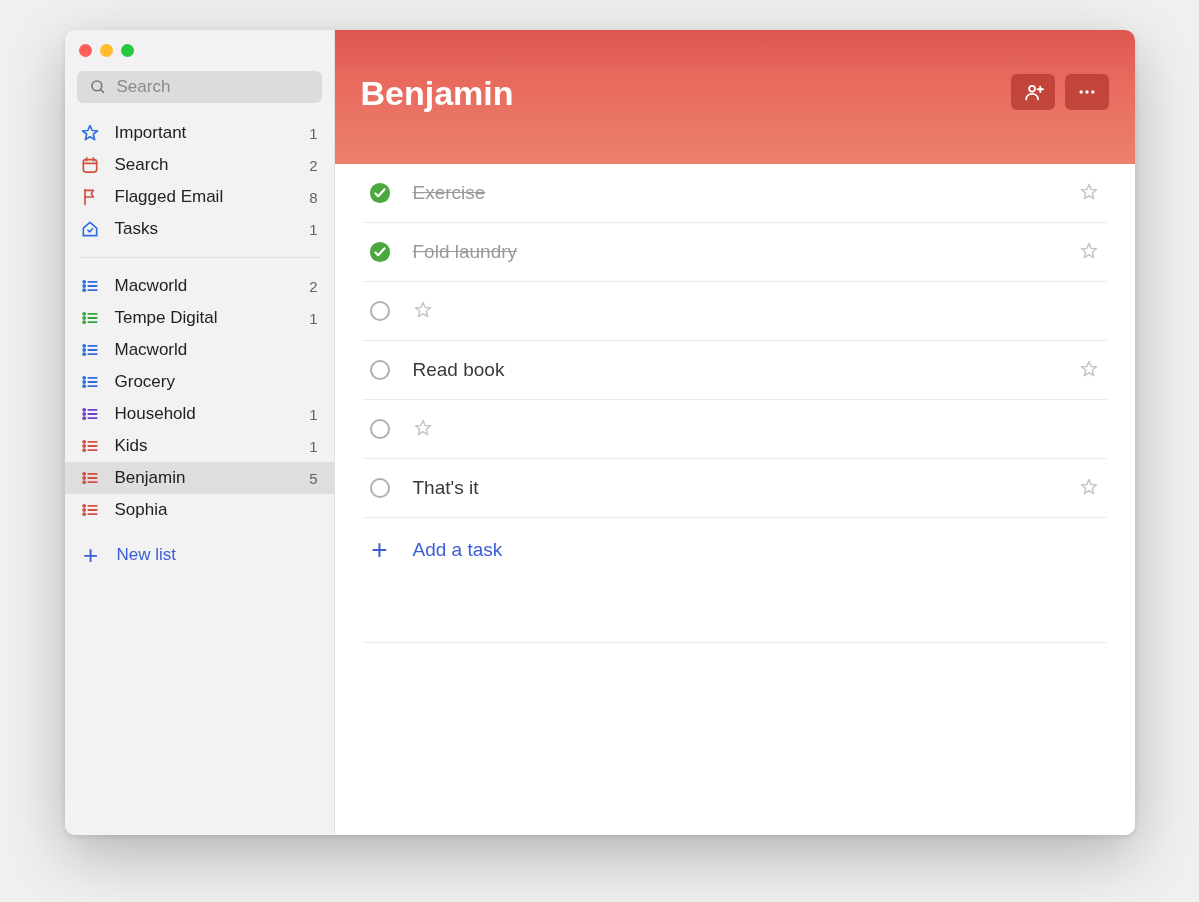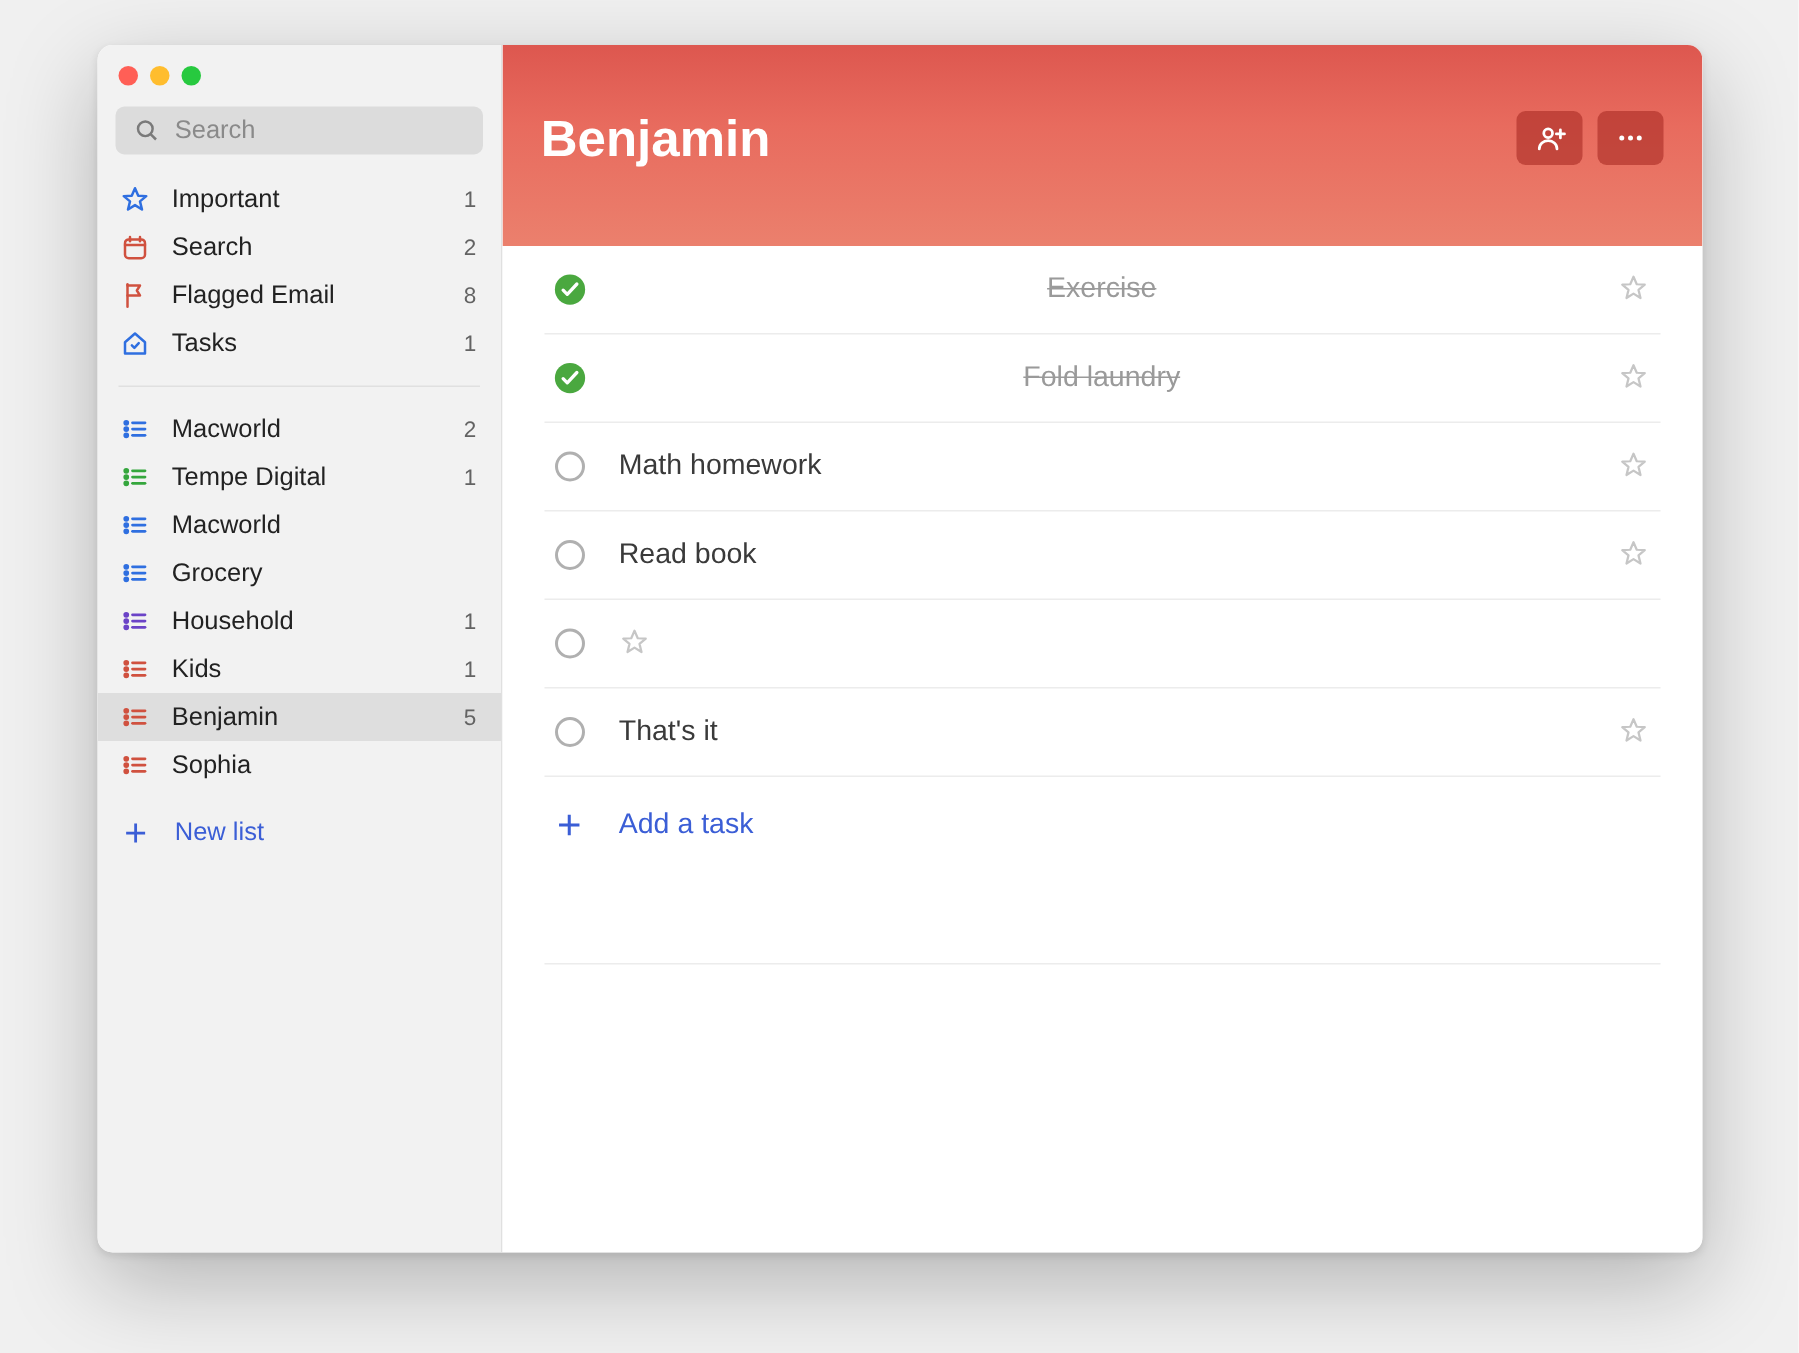--- a/index.html
+++ b/index.html
@@ -162,21 +162,21 @@
     width: 20px; height: 20px;
     border: 2px solid #b0b0b0;
     border-radius: 50%;
   }
   .task-check.completed .check-svg { display:block; }
   .task-title {
     flex: 1;
     font-size: 19px;
     color: #3a3a3a;
   }
-  .task-title.done { color: #9a9a9a; text-decoration: line-through; text-align: center; }
+  .task-title.done { color: #9a9a9a; text-decoration: line-through; }
   .task-star {
     width: 22px; height: 22px;
     cursor: pointer;
     flex-shrink: 0;
   }
   .task-star svg { display:block; }
 
   .add-task-row {
     display: flex;
     align-items: center;
@@ -431,21 +431,20 @@
     <span class="task-star">
       <svg width="20" height="20" viewBox="0 0 24 24" fill="none" stroke="#c6c6c6" stroke-width="1.8" stroke-linejoin="round">
                 <polygon points="12,3 14.6,9 21,9.3 16,13.5 17.6,20 12,16.5 6.4,20 8,13.5 3,9.3 9.4,9"></polygon>
               </svg>
     </span>
           </div>
           <div class="task-row">
     <span class="task-check uncompleted">
               <span class="ring"></span>
             </span>
-    <span class="task-title ">Math homework</span>
     <span class="task-star">
       <svg width="20" height="20" viewBox="0 0 24 24" fill="none" stroke="#c6c6c6" stroke-width="1.8" stroke-linejoin="round">
                 <polygon points="12,3 14.6,9 21,9.3 16,13.5 17.6,20 12,16.5 6.4,20 8,13.5 3,9.3 9.4,9"></polygon>
               </svg>
     </span>
           </div>
           <div class="task-row">
     <span class="task-check uncompleted">
               <span class="ring"></span>
             </span>

